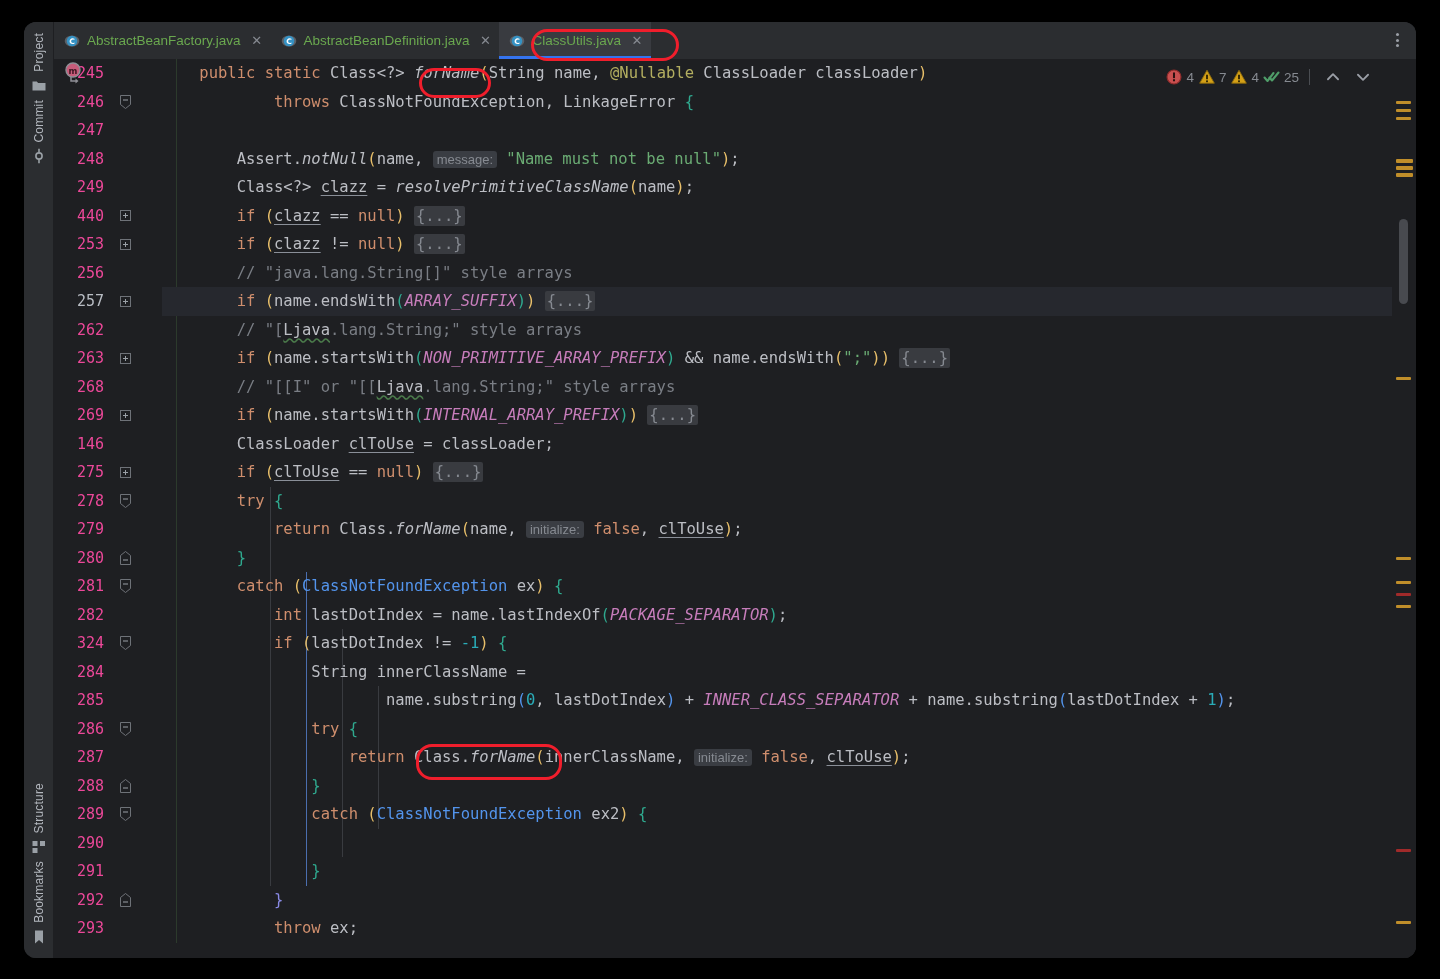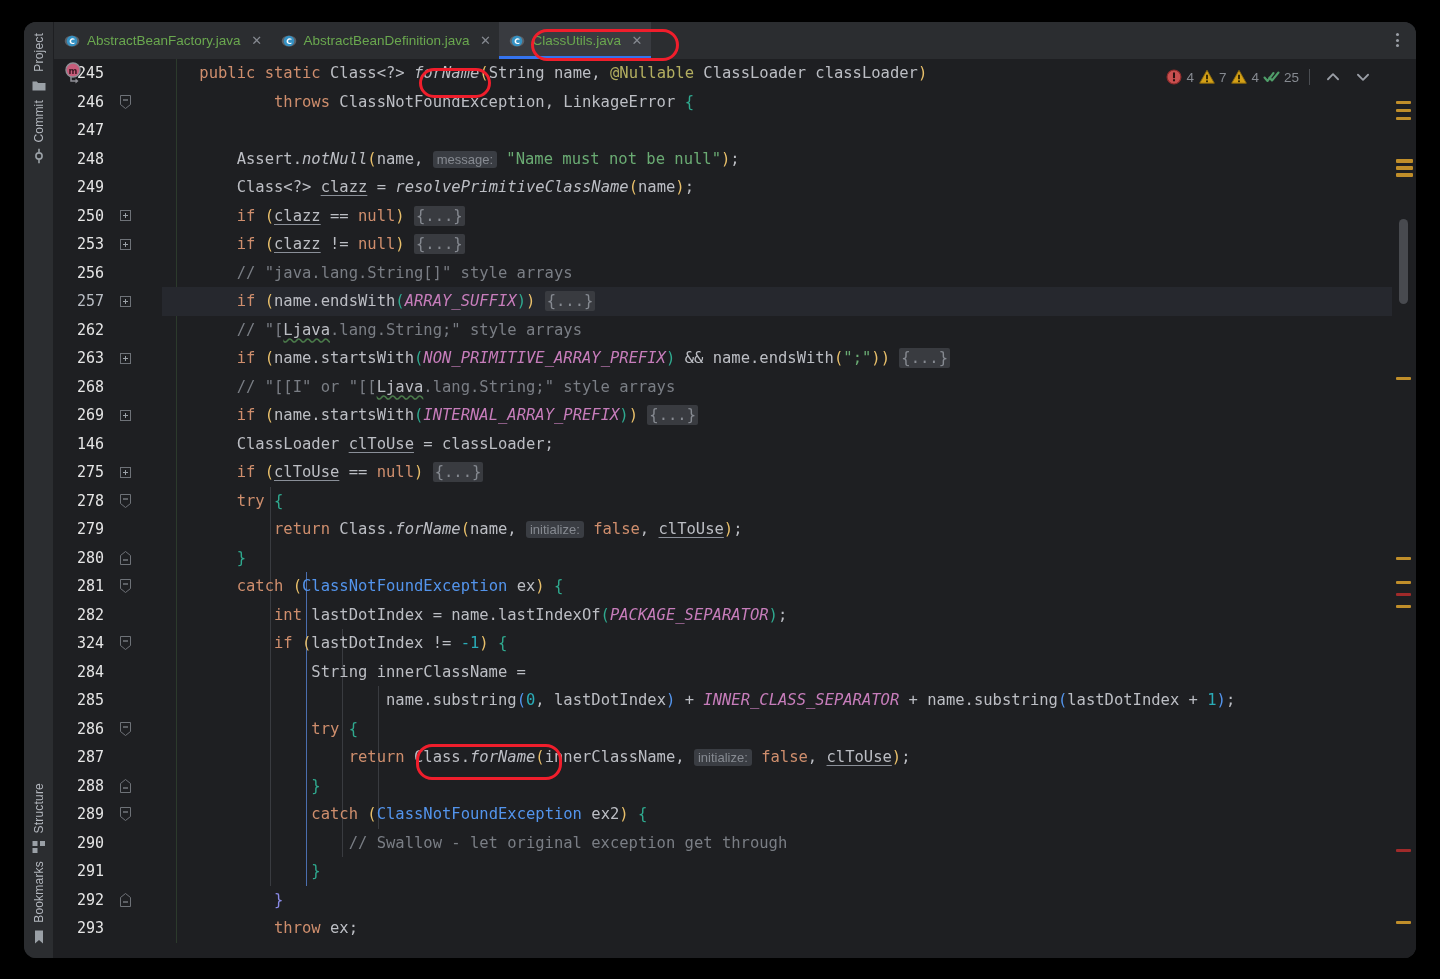--- a/index.html
+++ b/index.html
@@ -117,21 +117,21 @@
     background: #1e1f22;
     position: relative;
     overflow: hidden;
   }
   .lineno {
     position: absolute;
     right: 58px;
     width: 46px;
     text-align: right;
     font-size: 15px;
-    color: #e5e5e5;
+    color: #ec4899;
     line-height: 28.5px;
     height: 28.5px;
   }
   .lineno.cur { color: #b9bdc4; font-weight: normal; }
   .fold {
     position: absolute;
     left: 64px;
     width: 14px; height: 28.5px;
     display: flex; align-items: center; justify-content: center;
   }
@@ -350,21 +350,21 @@
           <div class="lineno" style="top: 28.5px;">246</div>
           <div class="fold" style="top: 28.5px;">
             <svg width="11" height="14" viewBox="0 0 11 14">
           <path d="M.5 .5h10v9l-5 4-5-4z" fill="none" stroke="#6e7278"></path>
           <line x1="3" y1="5" x2="8" y2="5" stroke="#9aa0a6"></line>
             </svg>
           </div>
           <div class="lineno" style="top: 57px;">247</div>
           <div class="lineno" style="top: 85.5px;">248</div>
           <div class="lineno" style="top: 114px;">249</div>
-          <div class="lineno" style="top: 142.5px;">250</div>
+          <div class="lineno" style="top: 142.5px;">440</div>
           <div class="fold" style="top: 142.5px;">
             <svg width="11" height="11" viewBox="0 0 11 11">
           <rect x=".5" y=".5" width="10" height="10" fill="none" stroke="#6e7278"></rect>
           <line x1="3" y1="5.5" x2="8" y2="5.5" stroke="#9aa0a6"></line>
           <line x1="5.5" y1="3" x2="5.5" y2="8" stroke="#9aa0a6"></line>
             </svg>
           </div>
           <div class="lineno" style="top: 171px;">253</div>
           <div class="fold" style="top: 171px;">
             <svg width="11" height="11" viewBox="0 0 11 11">
@@ -504,21 +504,21 @@
             <div class="code-line" style="top: 484.5px;"><span>        </span><span class="brk2">}</span></div>
             <div class="code-line" style="top: 513px;"><span>        </span><span class="kw">catch </span><span class="parn">(</span><span class="brk3">ClassNotFoundException</span><span class="typ"> ex</span><span class="parn">)</span><span class="brk2"> {</span></div>
             <div class="code-line" style="top: 541.5px;"><span>            </span><span class="kw">int </span><span class="typ">lastDotIndex = name.lastIndexOf</span><span class="brk2">(</span><span class="cnst">PACKAGE_SEPARATOR</span><span class="brk2">)</span><span class="typ">;</span></div>
             <div class="code-line" style="top: 570px;"><span>            </span><span class="kw">if </span><span class="parn">(</span><span class="typ">lastDotIndex != </span><span class="num">-1</span><span class="parn">)</span><span class="brk2"> {</span></div>
             <div class="code-line" style="top: 598.5px;"><span>                </span><span class="typ">String innerClassName =</span></div>
             <div class="code-line" style="top: 627px;"><span>                        </span><span class="typ">name.substring</span><span class="brk3">(</span><span class="num">0</span><span class="typ">, lastDotIndex</span><span class="brk3">)</span><span class="typ"> + </span><span class="cnst">INNER_CLASS_SEPARATOR</span><span class="typ"> + name.substring</span><span class="brk3">(</span><span class="typ">lastDotIndex + </span><span class="num">1</span><span class="brk3">)</span><span class="typ">;</span></div>
             <div class="code-line" style="top: 655.5px;"><span>                </span><span class="kw">try </span><span class="brk2">{</span></div>
             <div class="code-line" style="top: 684px;"><span>                    </span><span class="kw">return </span><span class="typ">Class.</span><span class="mth">forName</span><span class="parn">(</span><span class="typ">innerClassName</span><span class="typ">, </span><span class="hint">initialize:</span><span> </span><span class="kw">false</span><span class="typ">, </span><span class="var-u">clToUse</span><span class="parn">)</span><span class="typ">;</span></div>
             <div class="code-line" style="top: 712.5px;"><span>                </span><span class="brk2">}</span></div>
             <div class="code-line" style="top: 741px;"><span>                </span><span class="kw">catch </span><span class="parn">(</span><span class="brk3">ClassNotFoundException</span><span class="typ"> ex2</span><span class="parn">)</span><span class="brk2"> {</span></div>
-            <div class="code-line" style="top: 769.5px;"><span>                    </span><span class="cmt">// Swallow - let original exception get through</span></div>
+            <div class="code-line" style="top: 769.5px;"><span>                    </span></div>
             <div class="code-line" style="top: 798px;"><span>                </span><span class="brk2">}</span></div>
             <div class="code-line" style="top: 826.5px;"><span>            </span><span class="brk1">}</span></div>
             <div class="code-line" style="top: 855px;"><span>            </span><span class="kw">throw </span><span class="typ">ex;</span></div>
           </div>
       </div>
 
       <div id="inspect-widget">
         <div class="insp-item">
           <svg class="chev" viewBox="0 0 16 16">
             <circle cx="8" cy="8" r="6.2" fill="#c94f4f" stroke="#8e2b2b" stroke-width="1"></circle>

